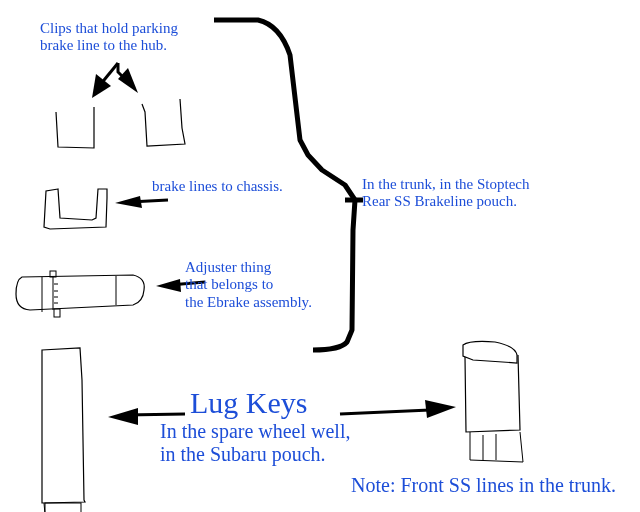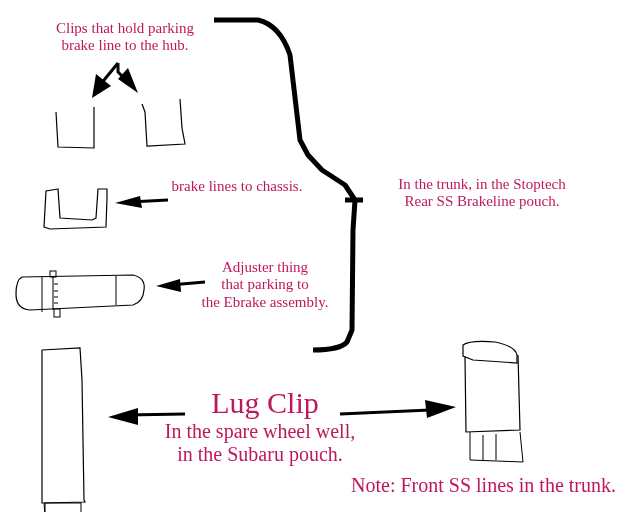--- a/index.html
+++ b/index.html
@@ -1,18 +1,18 @@
 <!DOCTYPE html>
 <html><head>
   <meta charset="utf-8">
   <style>
     html, body { margin: 0; padding: 0; background: #ffffff; }
     body { width: 640px; height: 512px; position: relative; overflow: hidden; font-family: "Liberation Serif", "DejaVu Serif", serif; color: #000; }
     svg.drawing { position: absolute; left: 0; top: 0; }
-    .lbl { position: absolute; text-align: center; line-height: 1.15; white-space: nowrap; color: #be185d; }
+    .lbl { position: absolute; text-align: left; line-height: 1.15; white-space: nowrap; color: #1d4ed8; }
     .s15 { font-size: 15px; }
     .s14 { font-size: 20px; }
     .big { font-size: 30px; line-height: 1; }
   </style>
 </head>
 <body>
 
 <svg class="drawing" width="640" height="512" viewBox="0 0 640 512">
 
   <path d="M56,112 L58,147 L94,148 L94,107" fill="none" stroke="#000" stroke-width="1.2"></path>
@@ -63,29 +63,29 @@
   <div>Clips that hold parking</div>
   <div>brake line to the hub.</div>
 </div>
 
 <div class="lbl s15" style="left:152px; top:178px; width:170px;">
   <div>brake lines to chassis.</div>
 </div>
 
 <div class="lbl s15" style="left:185px; top:259px; width:160px;">
   <div>Adjuster thing</div>
-  <div>that parking to</div>
+  <div>that belongs to</div>
   <div>the Ebrake assembly.</div>
 </div>
 
 <div class="lbl s15" style="left:362px; top:176px; width:240px;">
   <div>In the trunk, in the Stoptech</div>
   <div>Rear SS Brakeline pouch.</div>
 </div>
 
-<div class="lbl big" style="left:190px; top:388px; width:150px;">Lug Clip</div>
+<div class="lbl big" style="left:190px; top:388px; width:150px;">Lug Keys</div>
 
 <div class="lbl s14" style="left:160px; top:420px; width:200px;">
   <div>In the spare wheel well,</div>
   <div>in the Subaru pouch.</div>
 </div>
 
 <div class="lbl s14" style="left:351px; top:474px; width:250px;">Note: Front SS lines in the trunk.</div>
 
 </body></html>

